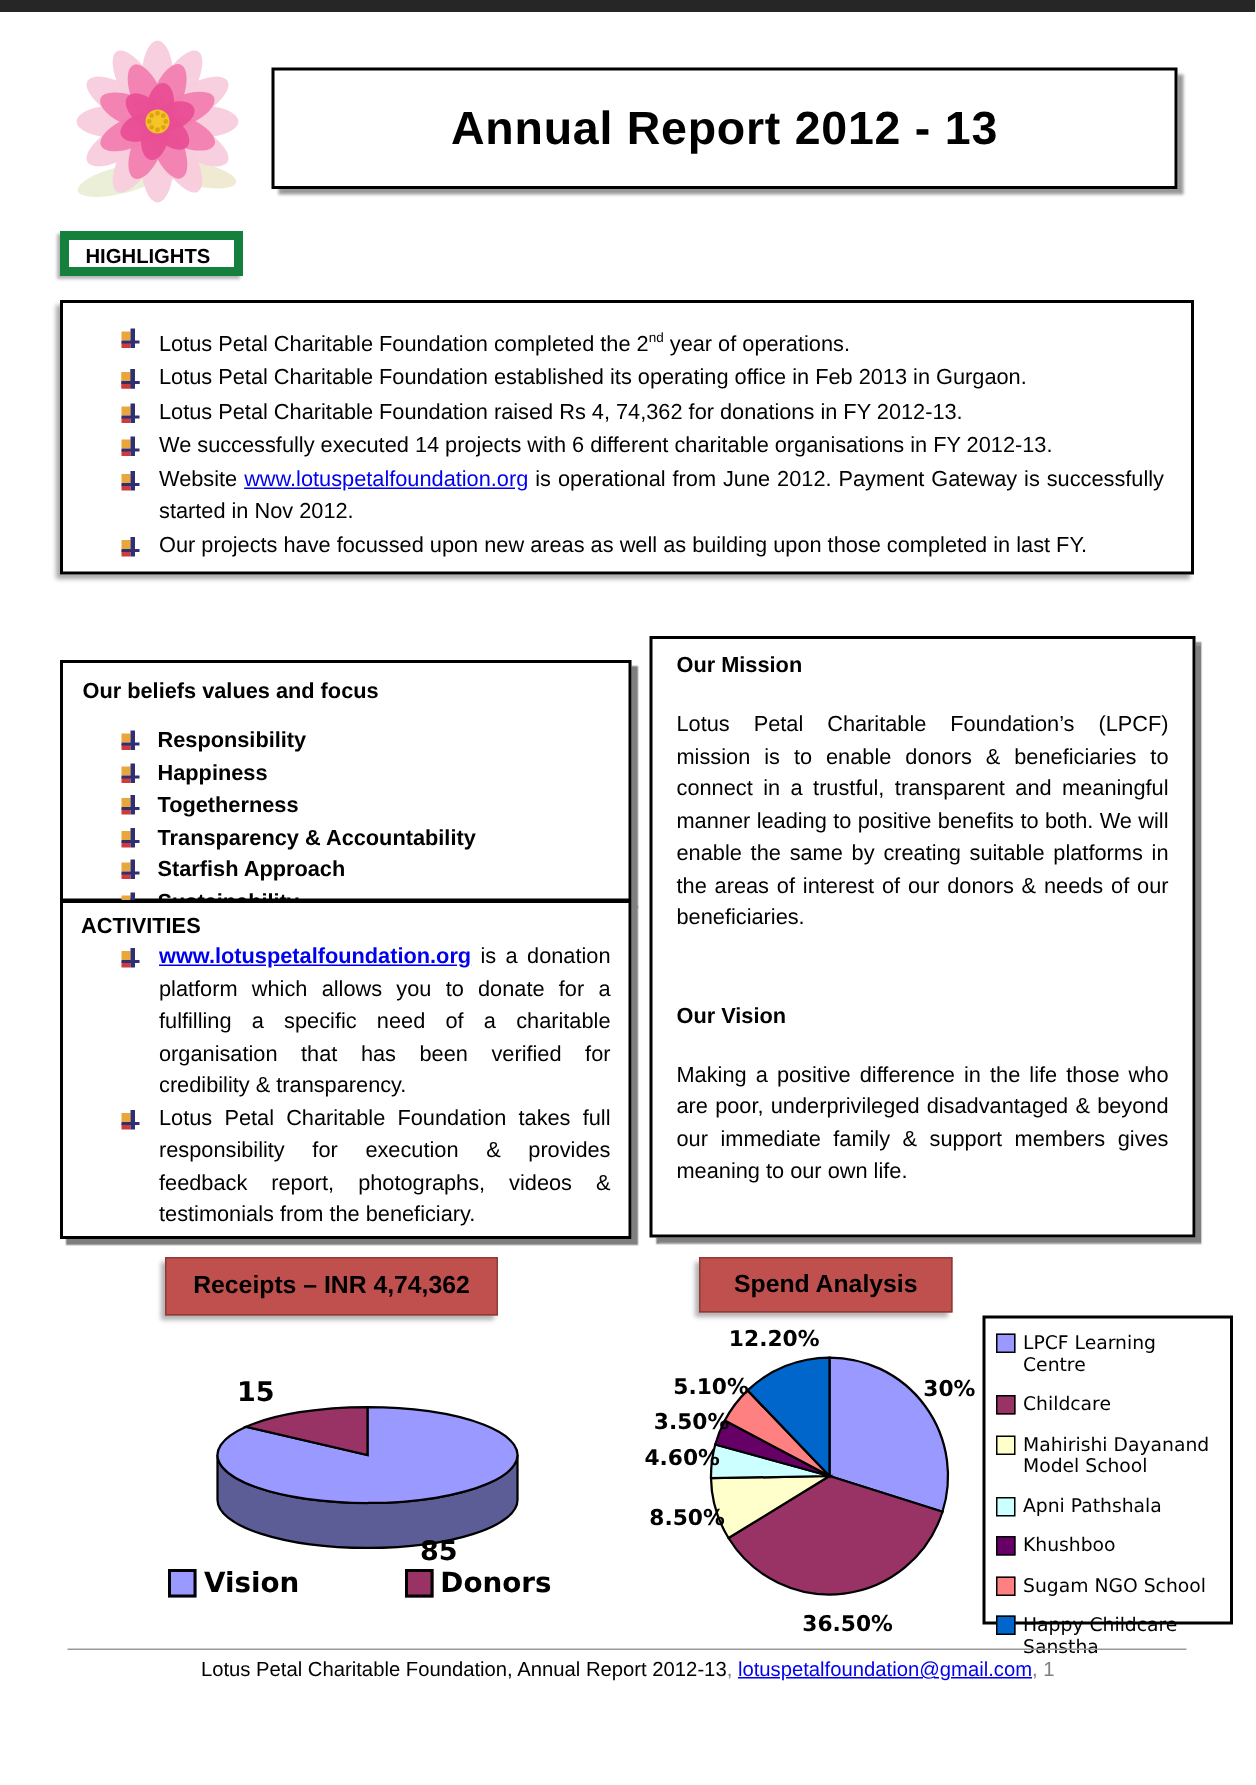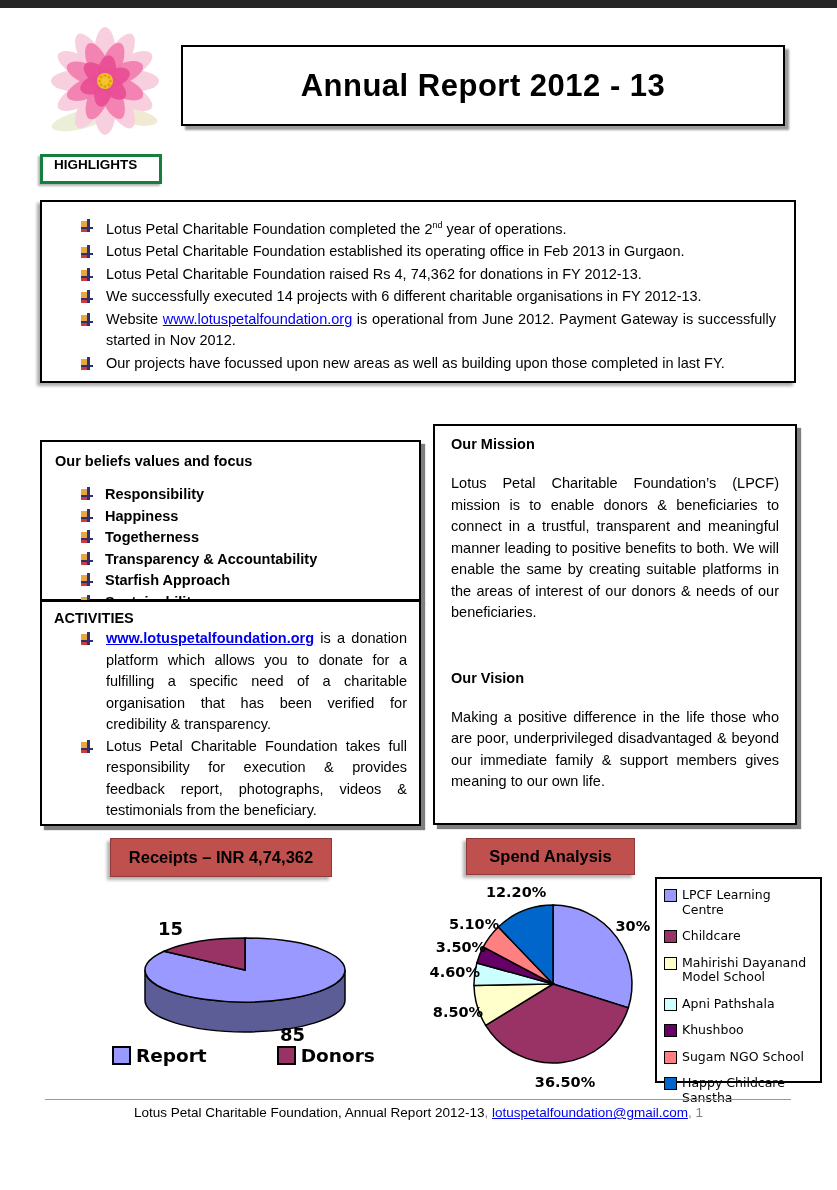--- a/index.html
+++ b/index.html
@@ -7,22 +7,22 @@
         font-family:"Liberation Sans",sans-serif;color:#000;}
   .abs{position:absolute;}
   .topbar{left:0;top:0;width:837px;height:8px;background:#262626;}
 
   
   .title-box{left:181px;top:45px;width:600px;height:77px;border:2px solid #000;
              box-shadow:4px 4px 2px #9a9a9a;background:#fff;display:flex;align-items:center;justify-content:center;}
   .title-box h1{margin:0;font-size:31px;font-weight:600;letter-spacing:0.5px;text-align:center;}
 
   
-  .hl-label{left:40px;top:154px;width:122px;height:30px;border:3px solid #15803d;background:#fff;
-            box-shadow:-2px 2px 2px #b5b5b5;display:flex;align-items:flex-start;padding-left:11px;box-sizing:border-box;
+  .hl-label{left:40px;top:154px;width:122px;height:30px;border:6px solid #15803d;background:#fff;
+            box-shadow:-2px 2px 2px #b5b5b5;display:flex;align-items:flex-end;padding-left:11px;box-sizing:border-box;
             font-weight:bold;font-size:13.5px;}
 
   
   .box{border:2px solid #000;background:#fff;box-sizing:border-box;}
   .hl-box{left:40px;top:200px;width:756px;height:183px;box-shadow:-3px 3px 3px #ababab;}
   .beliefs-box{left:40px;top:440px;width:381px;height:161px;box-shadow:4px 4px 1px #7f7f7f;}
   .mv-box{left:433px;top:424px;width:364px;height:401px;box-shadow:4px 4px 1px #7f7f7f;padding:10px 16px;}
   .act-box{left:40px;top:600px;width:381px;height:226px;box-shadow:4px 4px 1px #7f7f7f;}
 
   
@@ -188,21 +188,21 @@
         <path d="M 15 58 L 15 88 A 100 32 0 0 0 215 88 L 215 58 A 100 32 0 0 1 15 58 Z" fill="#5C5C96" stroke="#000" stroke-width="1.5"></path>
         <path d="M 115 58 L 115 26 A 100 32 0 1 1 34.098300562505244 39.19087192664087 Z" fill="#9999FF" stroke="#000" stroke-width="1.5"></path>
         <path d="M 115 58 L 34.098300562505244 39.19087192664087 A 100 32 0 0 1 114.99999999999997 26 Z" fill="#993366" stroke="#000" stroke-width="1.5"></path>
       </svg>
     <div class="pie-num num-15">15</div>
     <div class="pie-num num-85">85</div>
   </div>
   <div class="abs receipts-legend" id="receipts-legend">
       <div class="rleg-item">
         <span class="sq" style="background: rgb(153, 153, 255);"></span>
-        <span>Report</span>
+        <span>Vision</span>
       </div>
       <div class="rleg-item">
         <span class="sq" style="background: rgb(153, 51, 102);"></span>
         <span>Donors</span>
       </div>
     </div>
 
   <div class="abs red-head spend-head">
     <span>Spend Analysis</span>
   </div>

